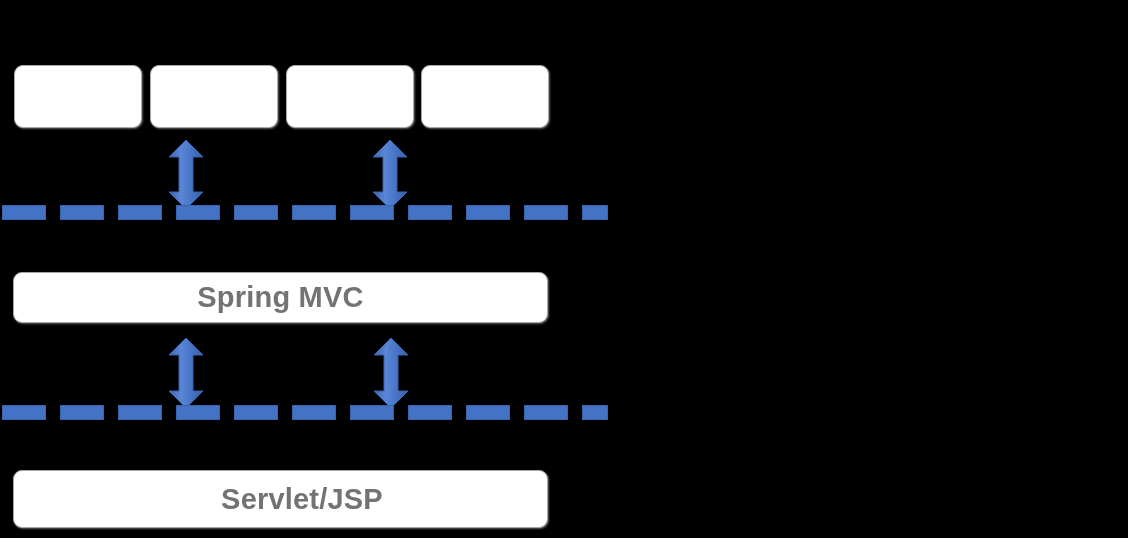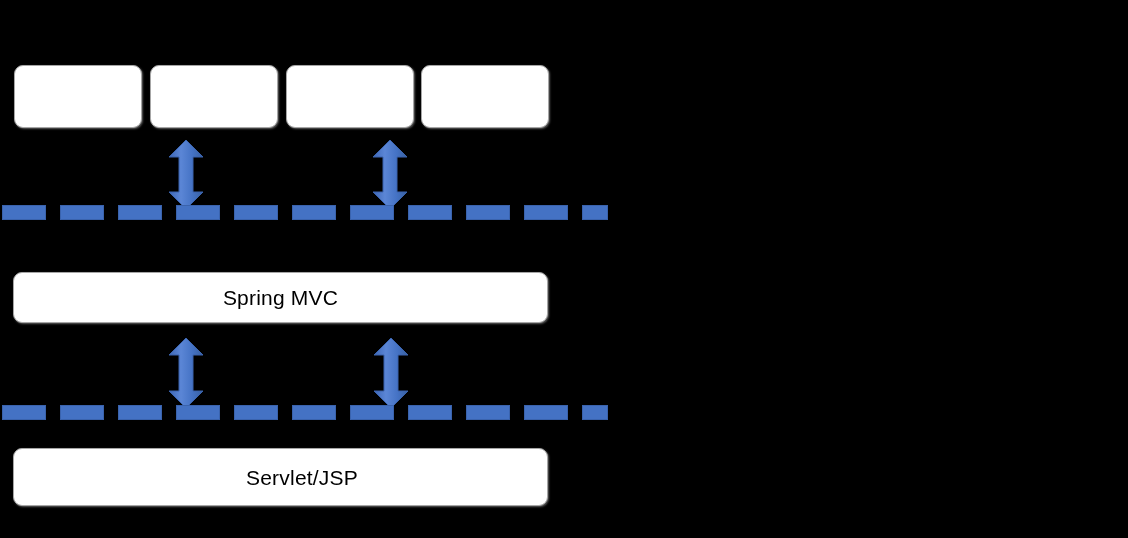--- a/index.html
+++ b/index.html
@@ -22,23 +22,23 @@
     background: #ffffff;
     border: 1px solid #a6a6a6;
     border-radius: 9px;
     box-sizing: border-box;
     box-shadow: 1px 1px 2px rgba(120,120,120,0.75);
     display: flex;
     align-items: center;
     justify-content: center;
   }
   .box-label {
-    color: #000000;
-    font-weight: normal;
-    font-size: 21px;
+    color: #737373;
+    font-weight: bold;
+    font-size: 29px;
     letter-spacing: 0.2px;
     line-height: 1;
     white-space: nowrap;
   }
 
   
   .top-box {
     top: 65px;
     height: 63px;
     width: 128px;
@@ -47,21 +47,21 @@
   .top-box.b1 { left: 150px; }
   .top-box.b2 { left: 286px; }
   .top-box.b3 { left: 421px; }
 
   
   .wide-box {
     left: 13px;
     width: 535px;
   }
   .wide-box.mvc     { top: 272px; height: 51px; }
-  .wide-box.servlet { top: 448px; height: 58px; padding-left: 43px; }
+  .wide-box.servlet { top: 470px; height: 58px; padding-left: 43px; }
 
   
   .dashed-line {
     position: absolute;
     left: 0px;
     height: 15px;
     width: 608px;
   }
   .dashed-line.line1 { top: 205px; }
   .dashed-line.line2 { top: 405px; }

